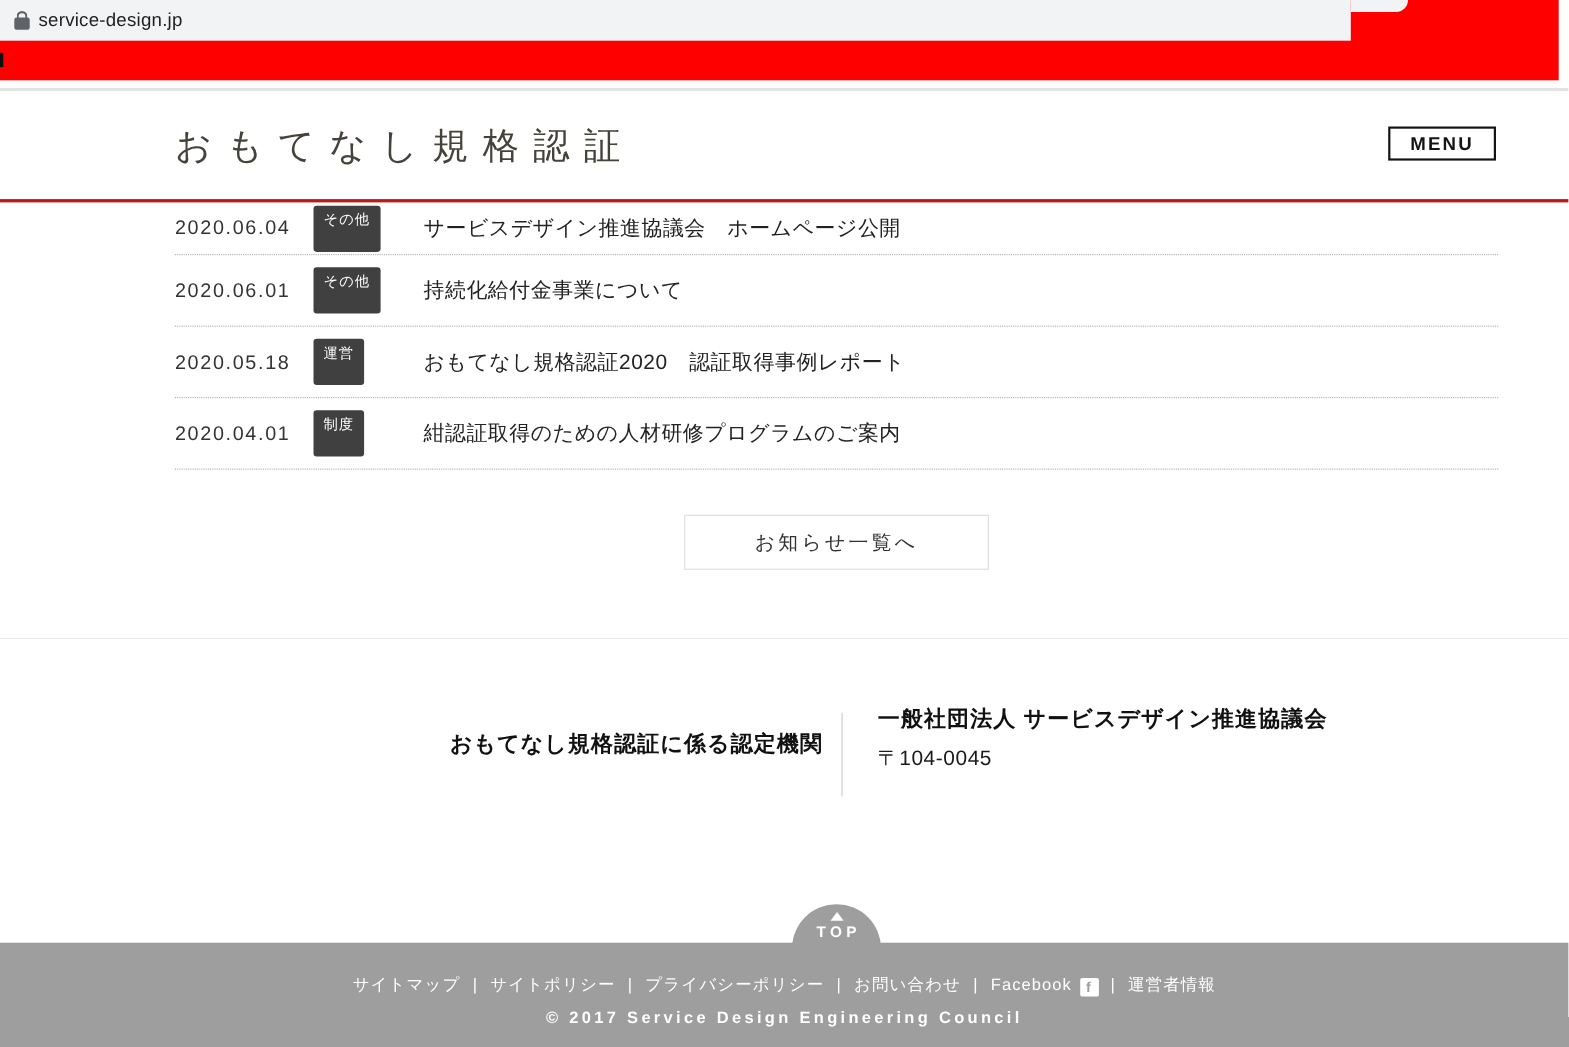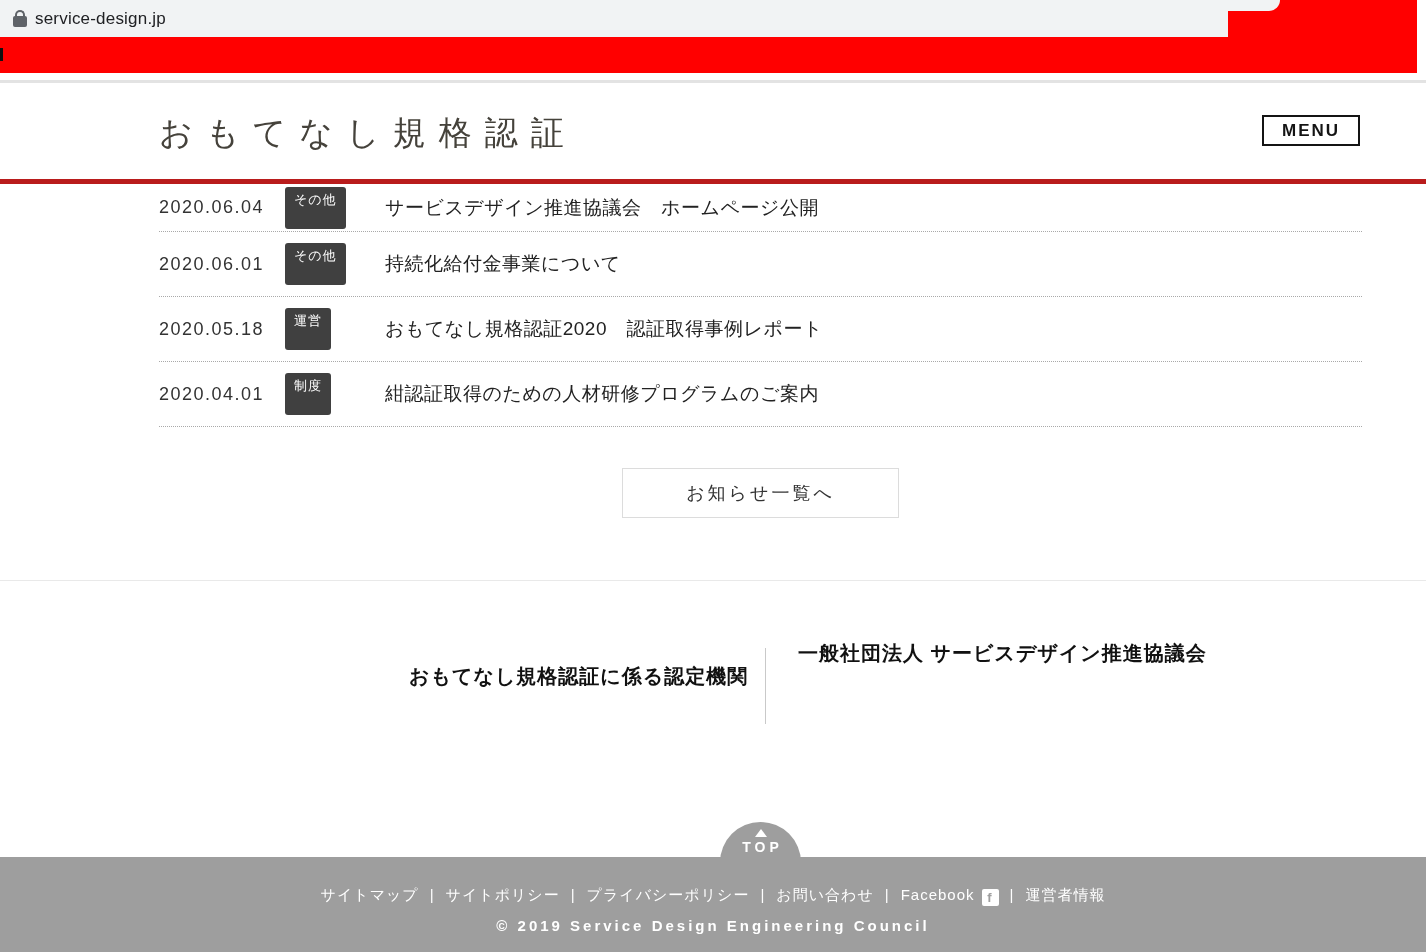--- a/index.html
+++ b/index.html
@@ -18,21 +18,21 @@
                         border:2px solid #5f6368; border-bottom:none;
                         border-radius:5px 5px 0 0; }
   .lock-icon .body { position:absolute; left:0; top:6px; width:14px; height:11px;
                      background:#5f6368; border-radius:2px; }
   .url-text { margin-left:8px; font-size:17px; color:#202124; letter-spacing:0.2px; }
   .black-mark { position:absolute; left:0; top:48px; width:3px; height:13px; background:#101010; z-index:4; }
   .chrome-line { position:absolute; left:0; top:80px; width:1426px; height:3px; background:#e3e3e3; }
 
   
   .site-header { position:absolute; left:0; top:83px; width:1426px; height:101px;
-                 background:#fff; border-bottom:5px solid #b91c1c; }
+                 background:#fff; border-bottom:3px solid #b91c1c; }
   .logo { position:absolute; left:159px; top:28px; font-family:"Liberation Serif", serif;
           font-size:33px; color:#45423b; letter-spacing:13px; white-space:nowrap; cursor:pointer; }
   .menu-button { position:absolute; left:1262px; top:32px; width:98px; height:31px;
                  background:#fff; border:2px solid #141414; display:flex; align-items:center;
                  justify-content:center; font-size:17px; font-weight:bold; color:#141414;
                  letter-spacing:2px; cursor:pointer; }
 
   
   .news-list { position:absolute; left:159px; top:184px; width:1203px; }
   .news-row { display:flex; align-items:center; height:65px;
@@ -126,27 +126,28 @@
   </div>
 
   <div class="more-button">お知らせ一覧へ</div>
 
   <div class="section-divider"></div>
 
   <div class="org-label">おもてなし規格認証に係る認定機関</div>
   <div class="org-divider"></div>
   <div class="org-details">
     <div class="org-name">一般社団法人 サービスデザイン推進協議会</div>
+    <div class="org-postal">〒104-0045</div>
   </div>
 
   <div class="top-button">
     <div class="top-arrow"></div>
     <div class="top-label">TOP</div>
   </div>
 
   <div class="page-footer">
     <div class="footer-links">
       <span class="footer-link">サイトマップ</span><span class="link-sep">|</span><span class="footer-link">サイトポリシー</span><span class="link-sep">|</span><span class="footer-link">プライバシーポリシー</span><span class="link-sep">|</span><span class="footer-link">お問い合わせ</span><span class="link-sep">|</span><span class="footer-link">Facebook</span><span class="facebook-icon">f</span><span class="link-sep">|</span><span class="footer-link">運営者情報</span>
     </div>
-    <div class="footer-copyright">© 2019 Service Design Engineering Council</div>
+    <div class="footer-copyright">© 2017 Service Design Engineering Council</div>
   </div>
 
 </div>
 
 </body></html>

